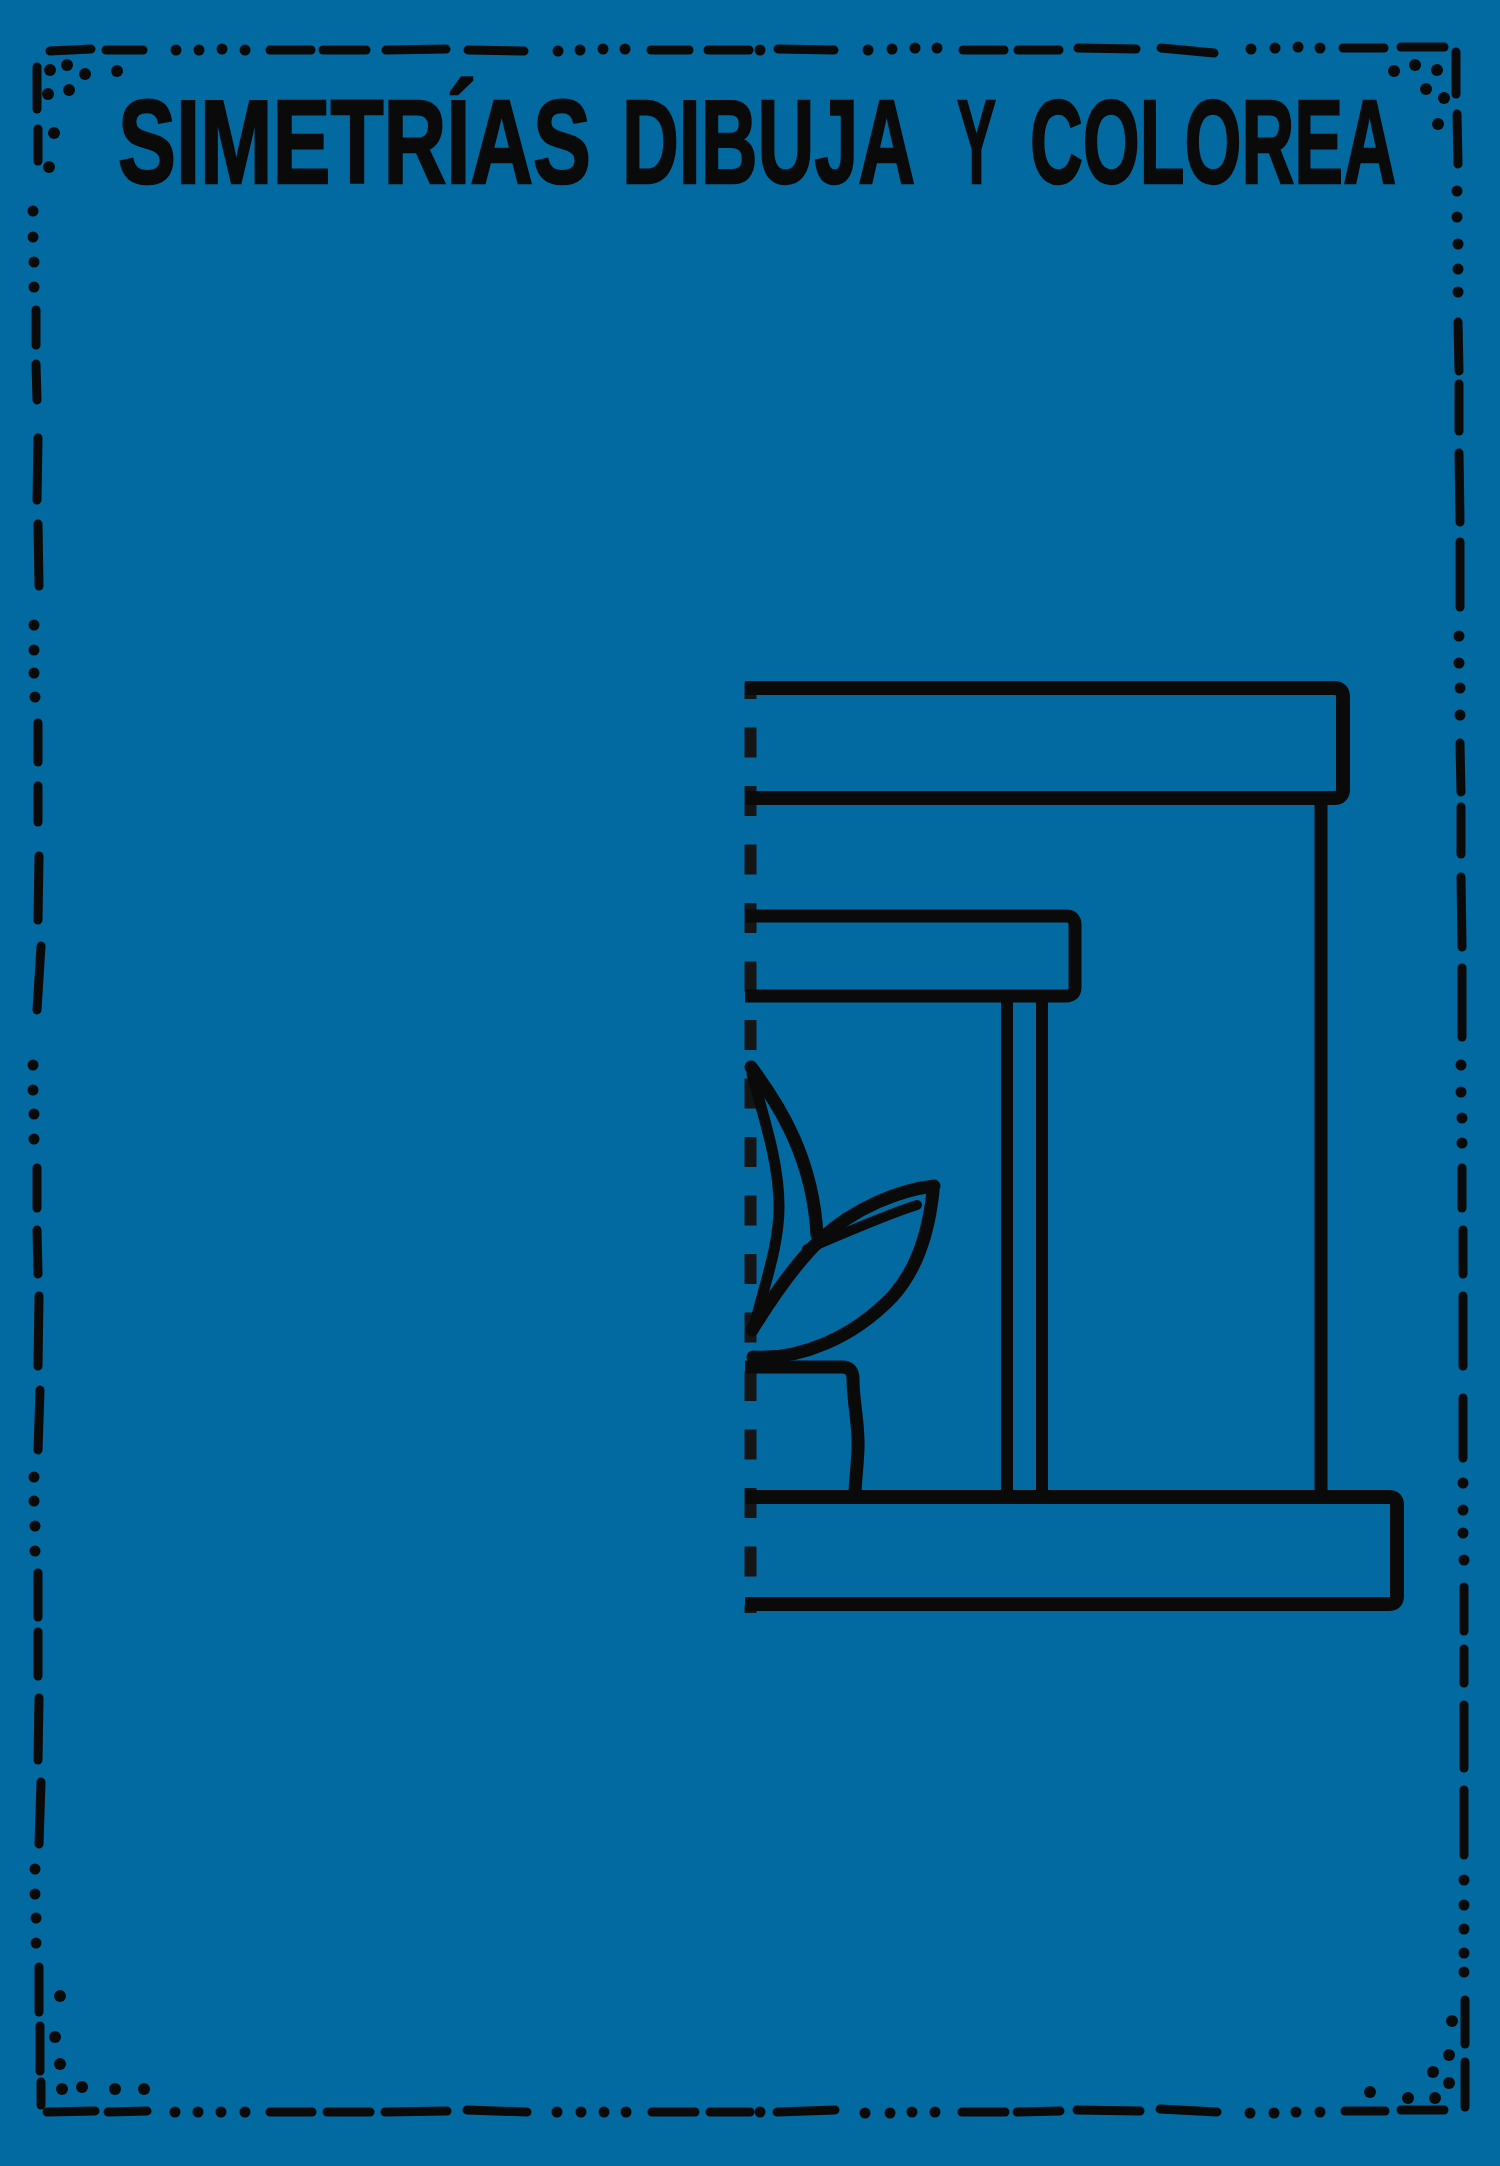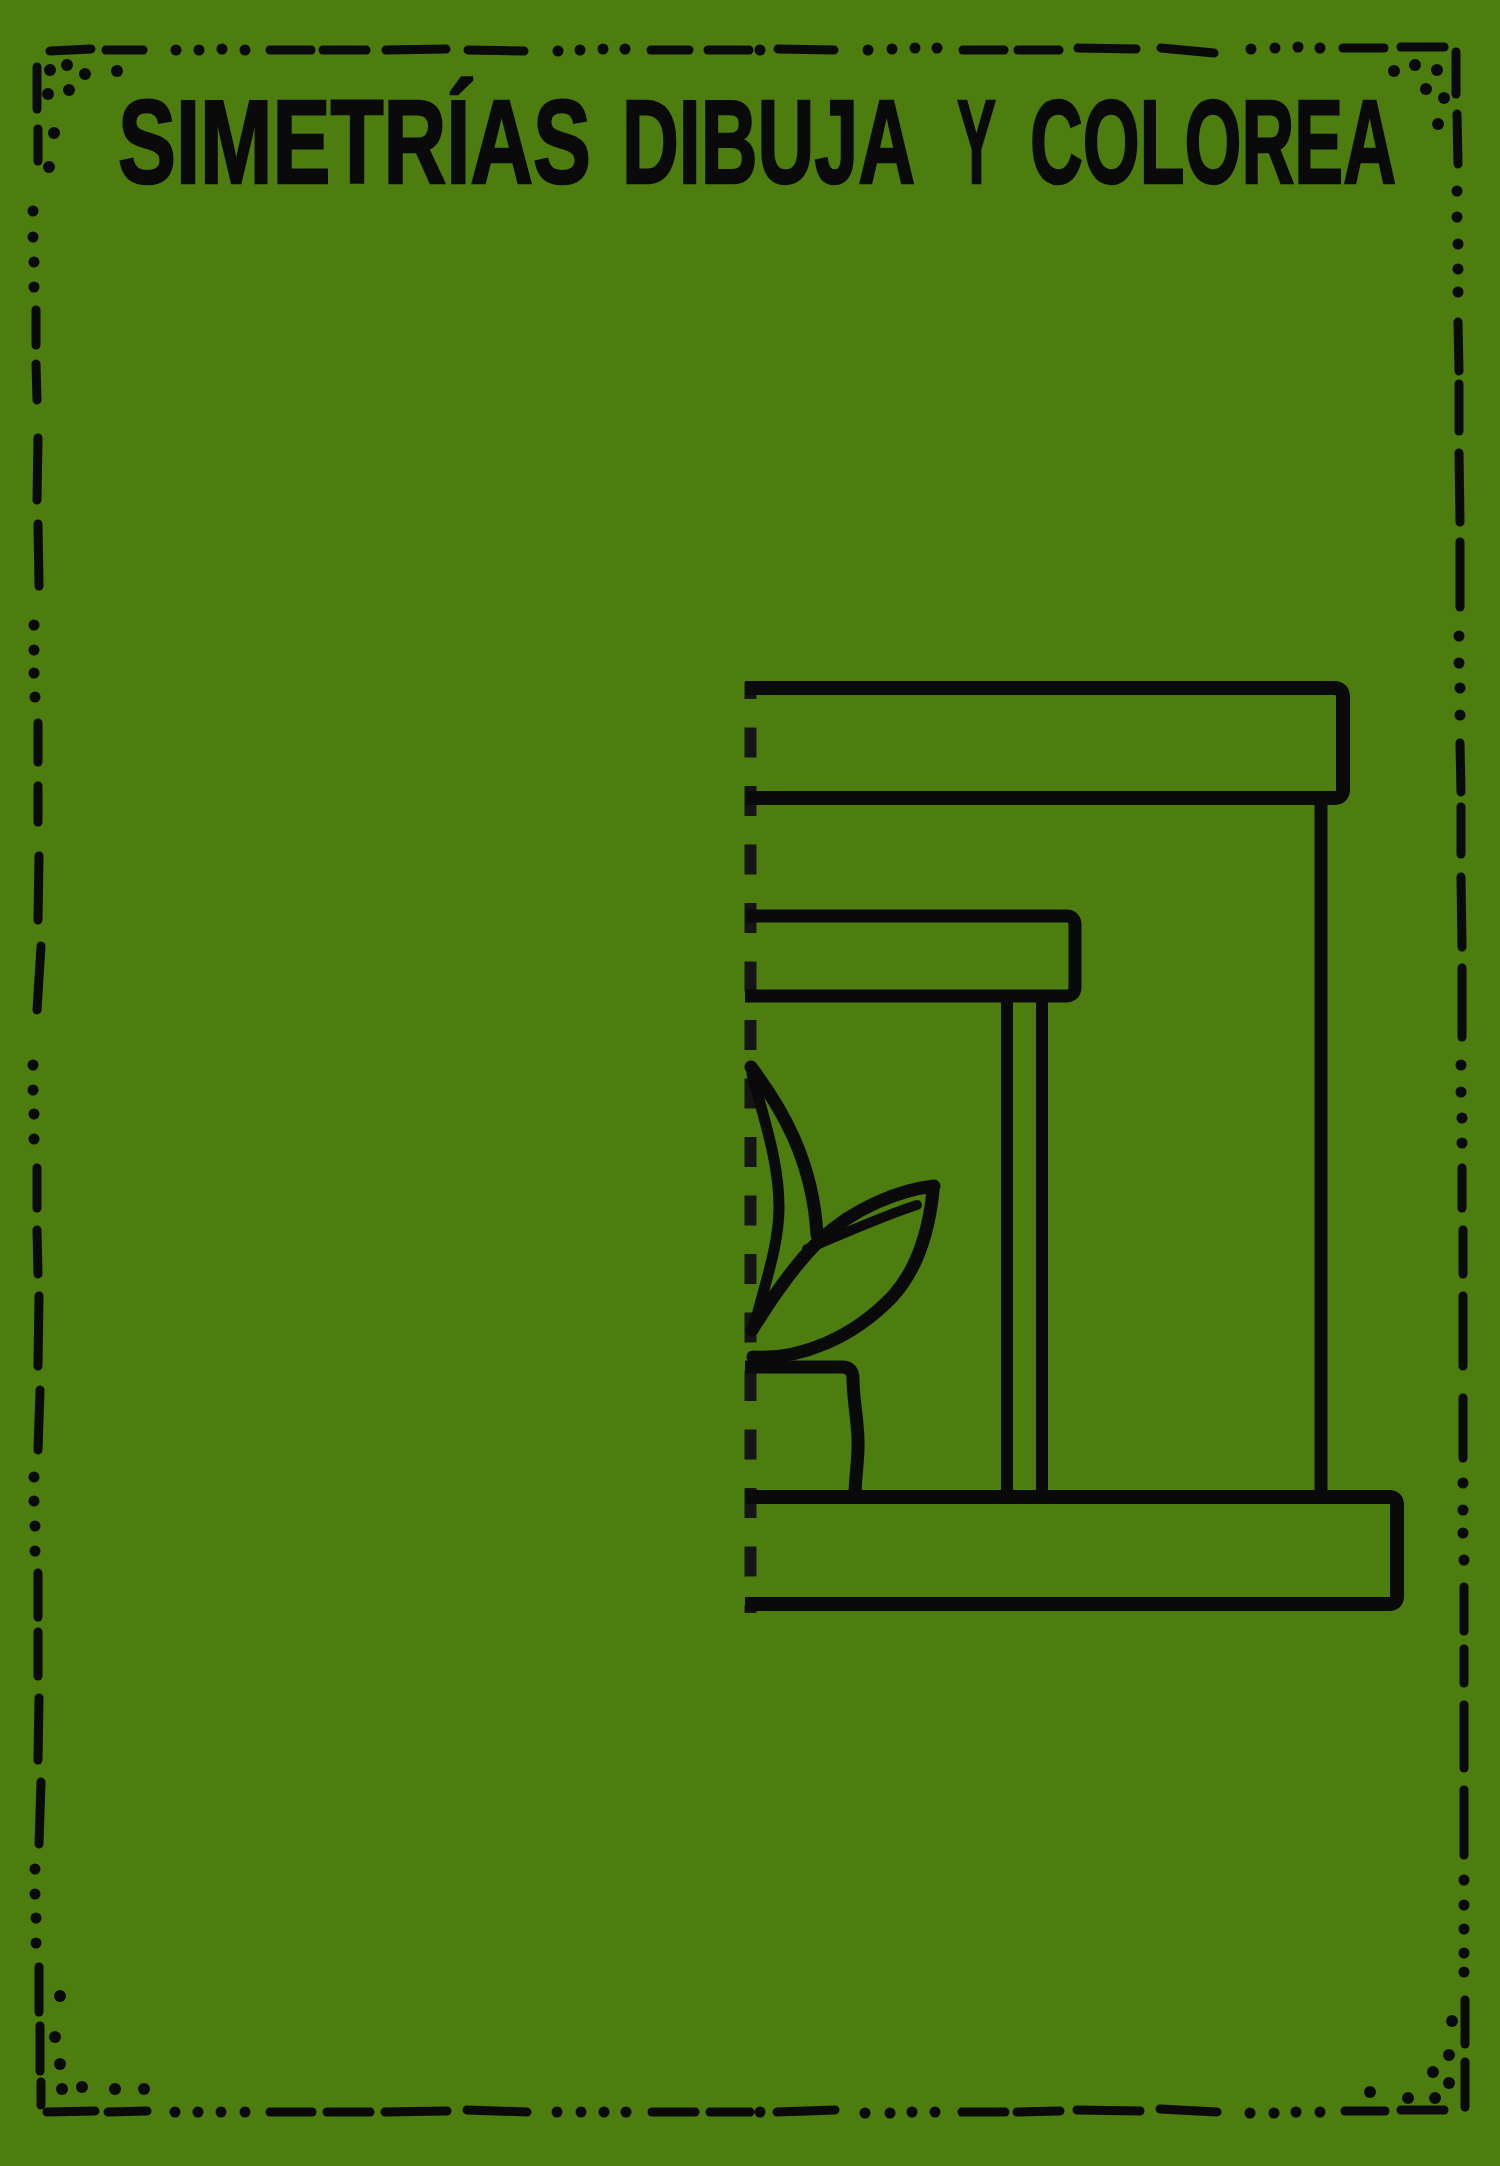--- a/index.html
+++ b/index.html
@@ -1,16 +1,16 @@
 <!DOCTYPE html>
 <html><head>
 <meta charset="utf-8">
 <style>
 html,body{margin:0;padding:0;background:#fff;}
-#page{position:relative;width:1500px;height:2166px;background:#4d7c0f;overflow:hidden;}
+#page{position:relative;width:1500px;height:2166px;background:#0369a1;overflow:hidden;}
 svg{display:block;}
 </style>
 </head>
 <body>
 <div id="page">
 <svg width="1500" height="2166" viewBox="0 0 1500 2166" xmlns="http://www.w3.org/2000/svg" fill="none">
 
 <g font-family="Liberation Sans, sans-serif" font-weight="700" font-size="119" fill="#0a0a0a" stroke="#0a0a0a" stroke-width="2.5">
 <text x="118" y="183" textLength="473" lengthAdjust="spacingAndGlyphs">SIMETRÍAS</text>
 <text x="622" y="183" textLength="293" lengthAdjust="spacingAndGlyphs">DIBUJA</text>

